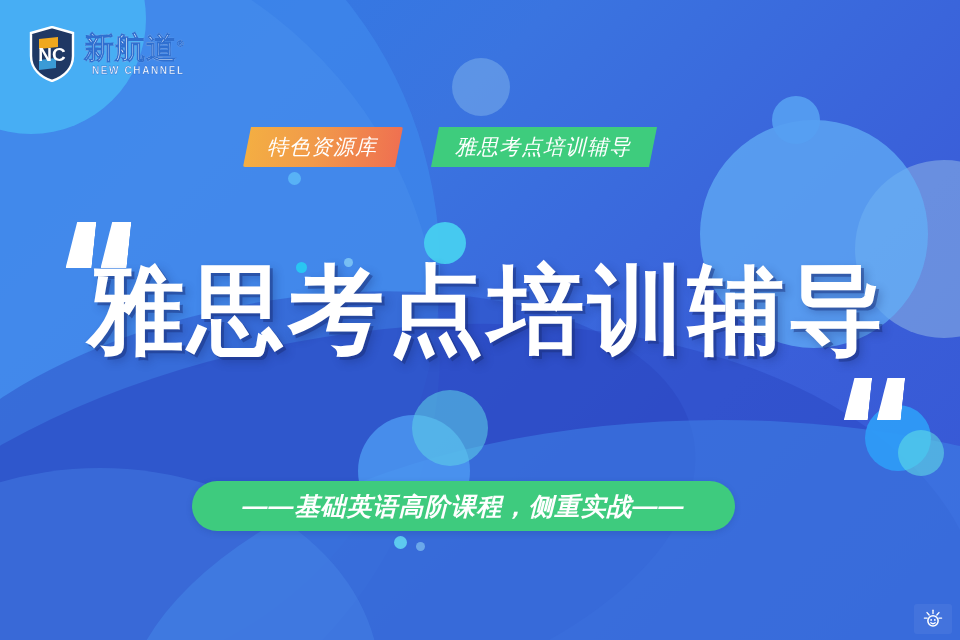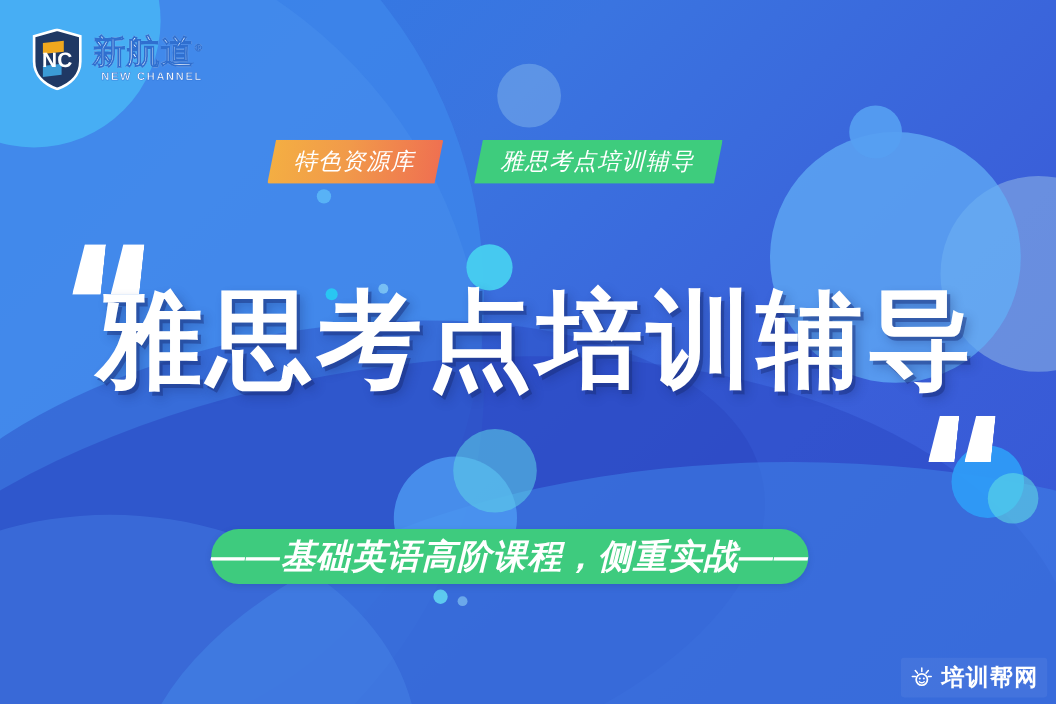--- a/index.html
+++ b/index.html
@@ -293,21 +293,21 @@
     height: 50px;
     background: #3ecb7e;
     border-radius: 26px;
     display: flex;
     align-items: center;
     justify-content: center;
     box-shadow: 0 2px 6px rgba(20,50,110,.18);
   }
   .pill-text {
     color: #ffffff;
-    font-size: 31px;
+    font-size: 25px;
     font-weight: bold;
     font-style: italic;
     letter-spacing: 1px;
     white-space: nowrap;
   }
 
   
   .watermark {
     position: absolute;
     right: 8px;
@@ -398,16 +398,15 @@
         <line x1="5.5" y1="5" x2="7.8" y2="7.6"></line>
         <line x1="18.5" y1="5" x2="16.2" y2="7.6"></line>
         <line x1="2.6" y1="11" x2="5.6" y2="11"></line>
         <line x1="21.4" y1="11" x2="18.4" y2="11"></line>
       </g>
       <circle cx="12" cy="14" r="5.6" fill="none" stroke="#ffffff" stroke-width="1.7"></circle>
       <circle cx="10" cy="13" r="1" fill="#ffffff"></circle>
       <circle cx="14" cy="13" r="1" fill="#ffffff"></circle>
       <path d="M9.6 16.1 Q12 18.2 14.4 16.1" fill="none" stroke="#ffffff" stroke-width="1.4" stroke-linecap="round"></path>
     </svg>
-    <span class="wm-text">培训帮网</span>
   </div>
 
 </div>
 
 </body></html>

